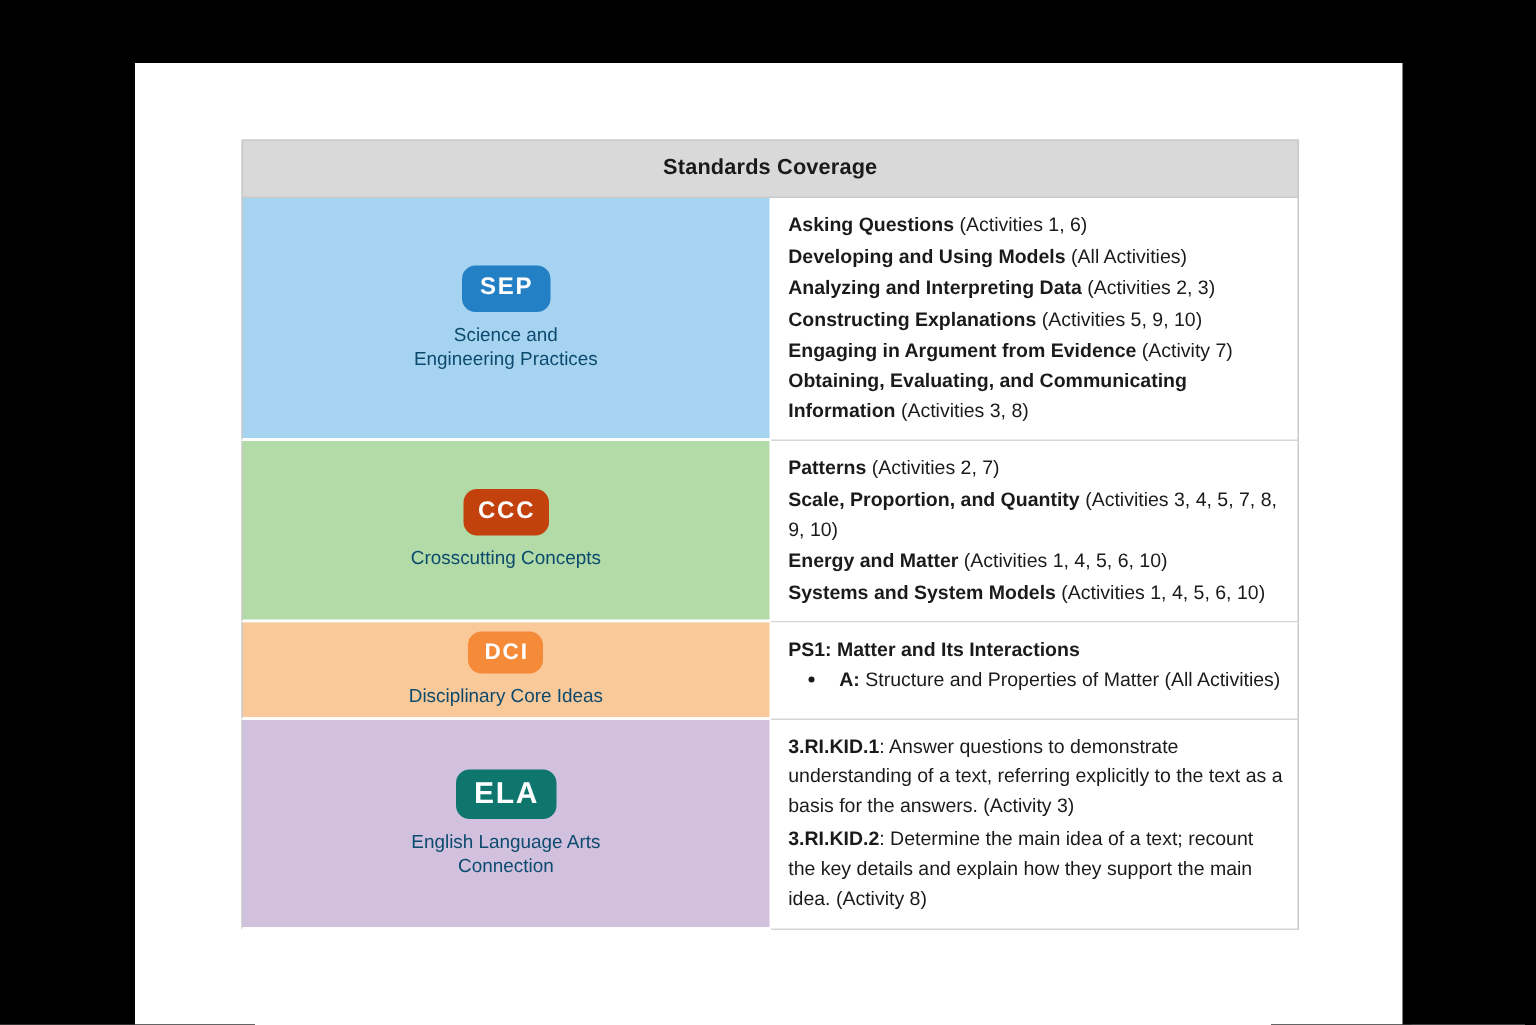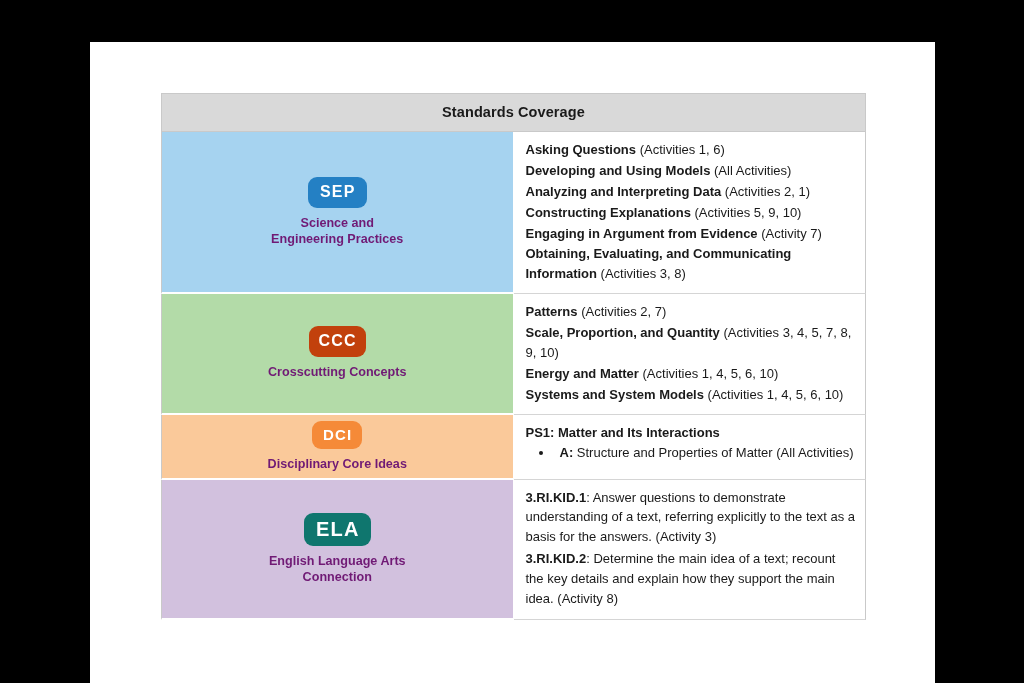--- a/index.html
+++ b/index.html
@@ -80,23 +80,23 @@
     line-height: 1;
   }
   .badge.sep  { background: #2480c4; padding: 7px 11px 8px 12px; font-size: 16px; }
   .badge.ccc  { background: #c2410c; padding: 7px 9px 8px 10px;  font-size: 16px; }
   .badge.dci  { background: #f58a38; padding: 6px 10px 7px 11px; font-size: 15px; }
   .badge.ela  { background: #0f766e; padding: 6px 11px 7px 12px; font-size: 20px; }
 
   .cap {
     display: block;
     margin-top: 7px;
-    font-weight: bold;
+    font-weight: normal;
     font-size: 12.6px;
-    color: #701a75;
+    color: #0c4a6e;
     line-height: 1.28;
   }
   .cap-only {
     font-weight: bold;
     font-size: 14.2px;
     color: #111111;
     line-height: 1.33;
     display: block;
   }
 
@@ -126,21 +126,21 @@
           <tr>
             <th class="hdr-cell" colspan="2">Standards Coverage</th>
           </tr>
         </thead>
         <tbody id="tbody">
             <tr class="row-sep">
               <td class="left-cell" style="background: rgb(166, 211, 240);"><span class="badge sep">SEP</span><span class="cap">Science and<br>Engineering Practices</span></td>
               <td class="right-cell">
                 <div class="line"><span class="t">Asking Questions</span><span class="a"> (Activities 1, 6)</span></div>
                 <div class="line"><span class="t">Developing and Using Models</span><span class="a"> (All Activities)</span></div>
-                <div class="line"><span class="t">Analyzing and Interpreting Data</span><span class="a"> (Activities 2, 1)</span></div>
+                <div class="line"><span class="t">Analyzing and Interpreting Data</span><span class="a"> (Activities 2, 3)</span></div>
                 <div class="line"><span class="t">Constructing Explanations</span><span class="a"> (Activities 5, 9, 10)</span></div>
                 <div class="line"><span class="t">Engaging in Argument from Evidence</span><span class="a"> (Activity 7)</span></div>
                 <div class="line"><span class="t">Obtaining, Evaluating, and Communicating Information</span><span class="a"> (Activities 3, 8)</span></div>
               </td>
             </tr>
             <tr class="row-sep">
               <td class="left-cell" style="background: rgb(179, 219, 168);"><span class="badge ccc">CCC</span><span class="cap">Crosscutting Concepts</span></td>
               <td class="right-cell">
                 <div class="line"><span class="t">Patterns</span><span class="a"> (Activities 2, 7)</span></div>
                 <div class="line"><span class="t">Scale, Proportion, and Quantity</span><span class="a"> (Activities 3, 4, 5, 7, 8, 9, 10)</span></div>

